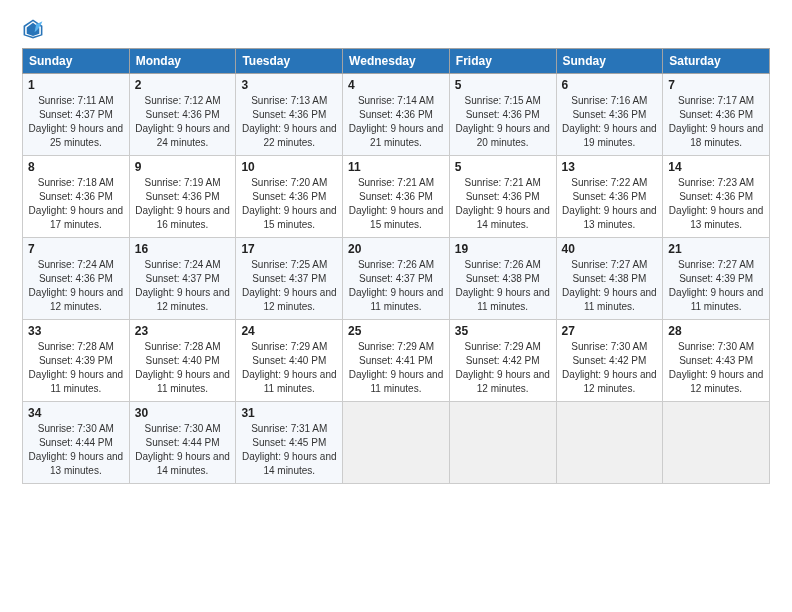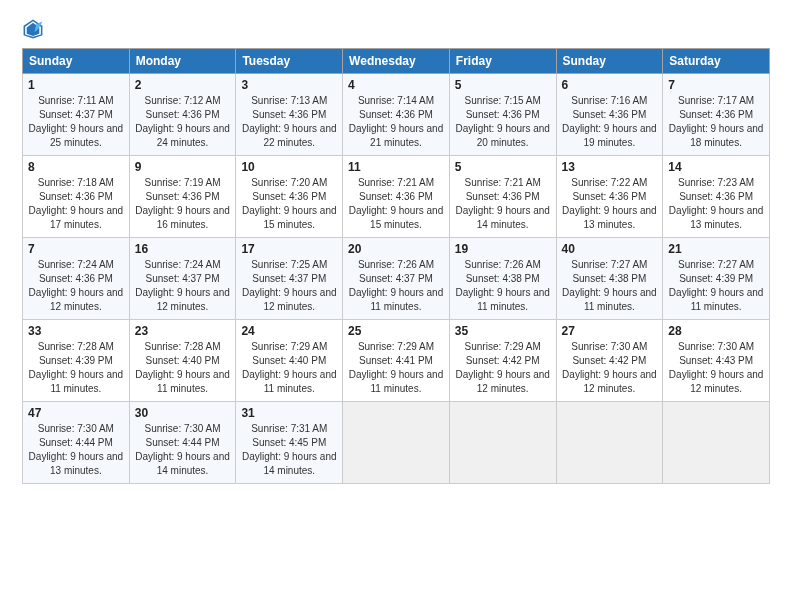--- a/index.html
+++ b/index.html
@@ -304,21 +304,21 @@
       </td>
           <td>
         <span class="day-number">28</span>
         <div class="day-info">
           Sunrise: 7:30 AM<br>Sunset: 4:43 PM<br>Daylight: 9 hours and 12 minutes.
         </div>
       </td>
         </tr>
         <tr>
           <td>
-        <span class="day-number">47</span>
+        <span class="day-number">34</span>
         <div class="day-info">
           Sunrise: 7:30 AM<br>Sunset: 4:44 PM<br>Daylight: 9 hours and 13 minutes.
         </div>
       </td>
           <td>
         <span class="day-number">30</span>
         <div class="day-info">
           Sunrise: 7:30 AM<br>Sunset: 4:44 PM<br>Daylight: 9 hours and 14 minutes.
         </div>
       </td>

